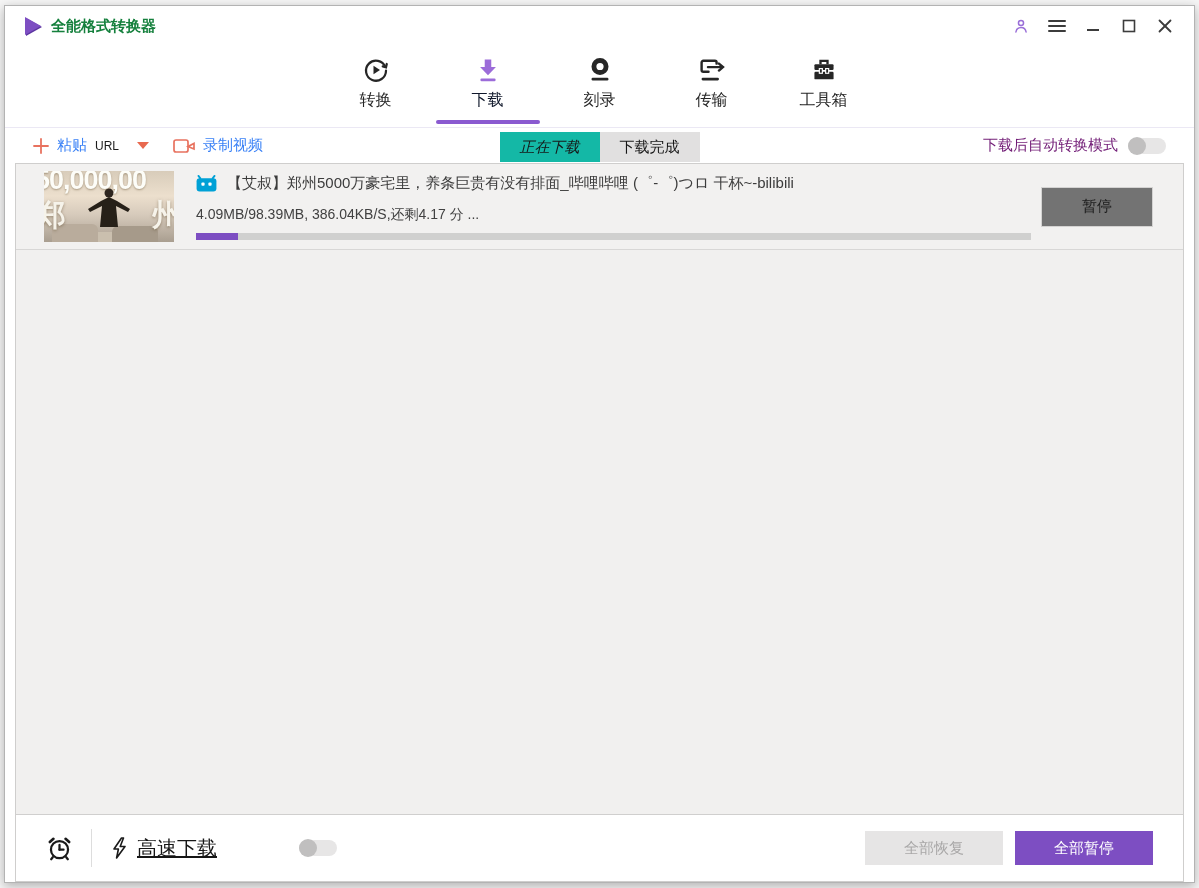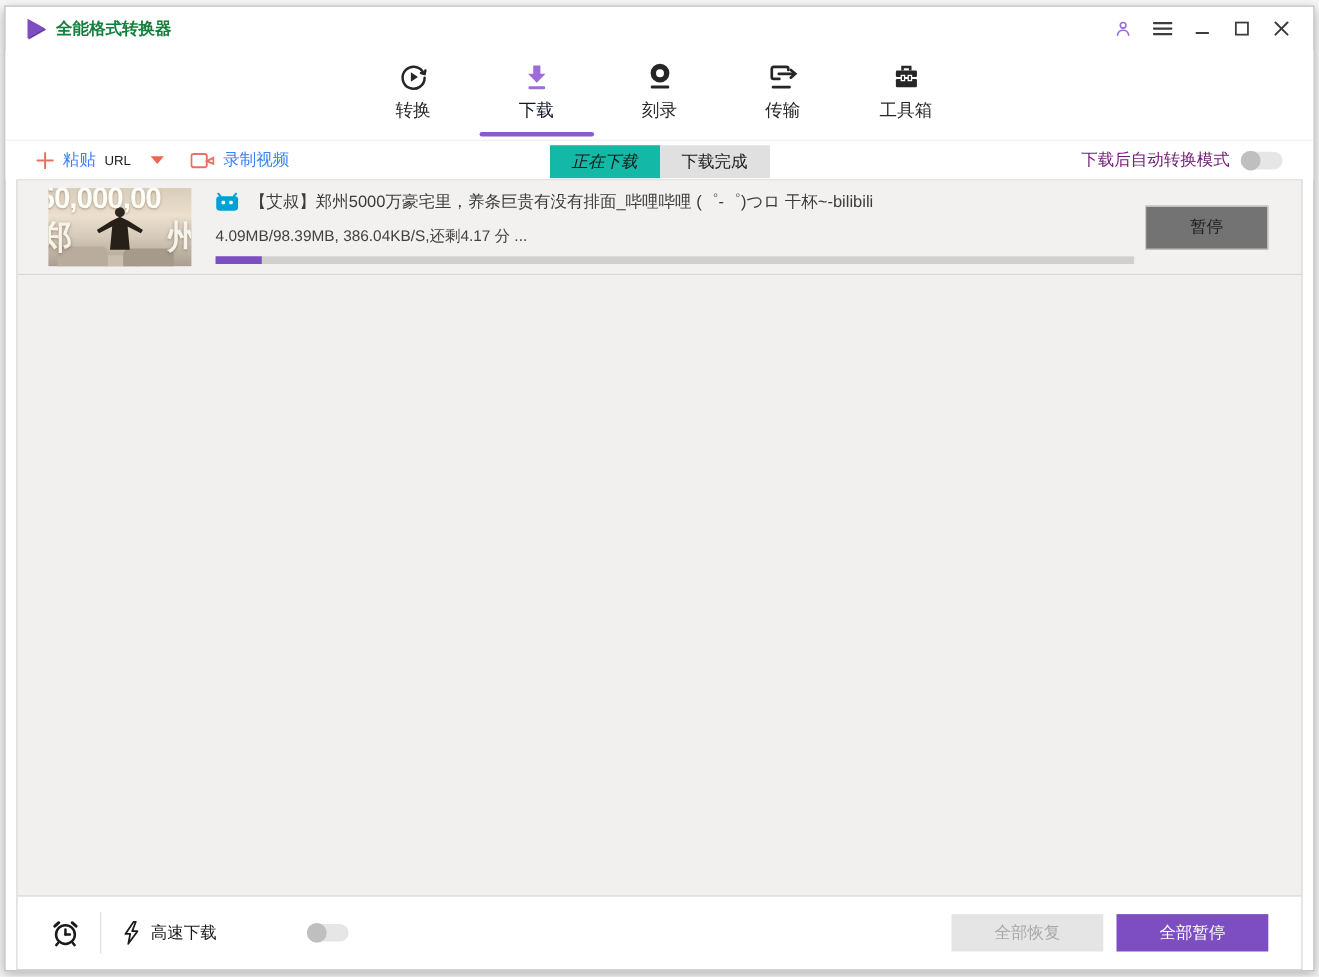--- a/index.html
+++ b/index.html
@@ -49,21 +49,21 @@
   .dl-title { font-size:15px; color:#3c3c3c; white-space:nowrap; overflow:hidden; }
   .dl-stats { font-size:14px; color:#414141; margin-top:13px; }
   .progress { margin-top:9px; height:7px; background:#d0d0cf; position:relative; }
   .progress .fill { height:100%; background:#7d4ec2; width:5%; }
   .pause-btn { flex:none; width:112px; height:40px; background:#737373; border:1px solid #d4d3d2; font-size:15px; color:#1d1d1d; display:flex; align-items:center; justify-content:center; cursor:pointer; }
   .main-empty { flex:1; background:#f1f0ef; }
   
   .footer { height:67px; background:#fff; border-top:1px solid #d0cfce; display:flex; align-items:center; padding:0 30px 0 30px; }
   .f-divider { width:1px; height:38px; background:#ddd; margin:0 20px 0 18px; }
   .hs-group { display:flex; align-items:center; gap:10px; }
-  .hs-label { font-size:15px; color:#161616; }
+  .hs-label { font-size:20px; color:#161616;text-decoration:underline; }
   .f-toggle { margin-left:82px; }
   .f-right { margin-left:auto; display:flex; gap:12px; }
   .f-btn { width:138px; height:34px; font-size:15px; display:flex; align-items:center; justify-content:center; border:none; cursor:pointer; }
   .f-btn.disabled { background:#e6e5e5; color:#a9a8a8; cursor:default; }
   .f-btn.primary { background:#7d4ec2; color:#fff; }
   svg { display:block; }
 </style>
 </head>
 <body>
 

